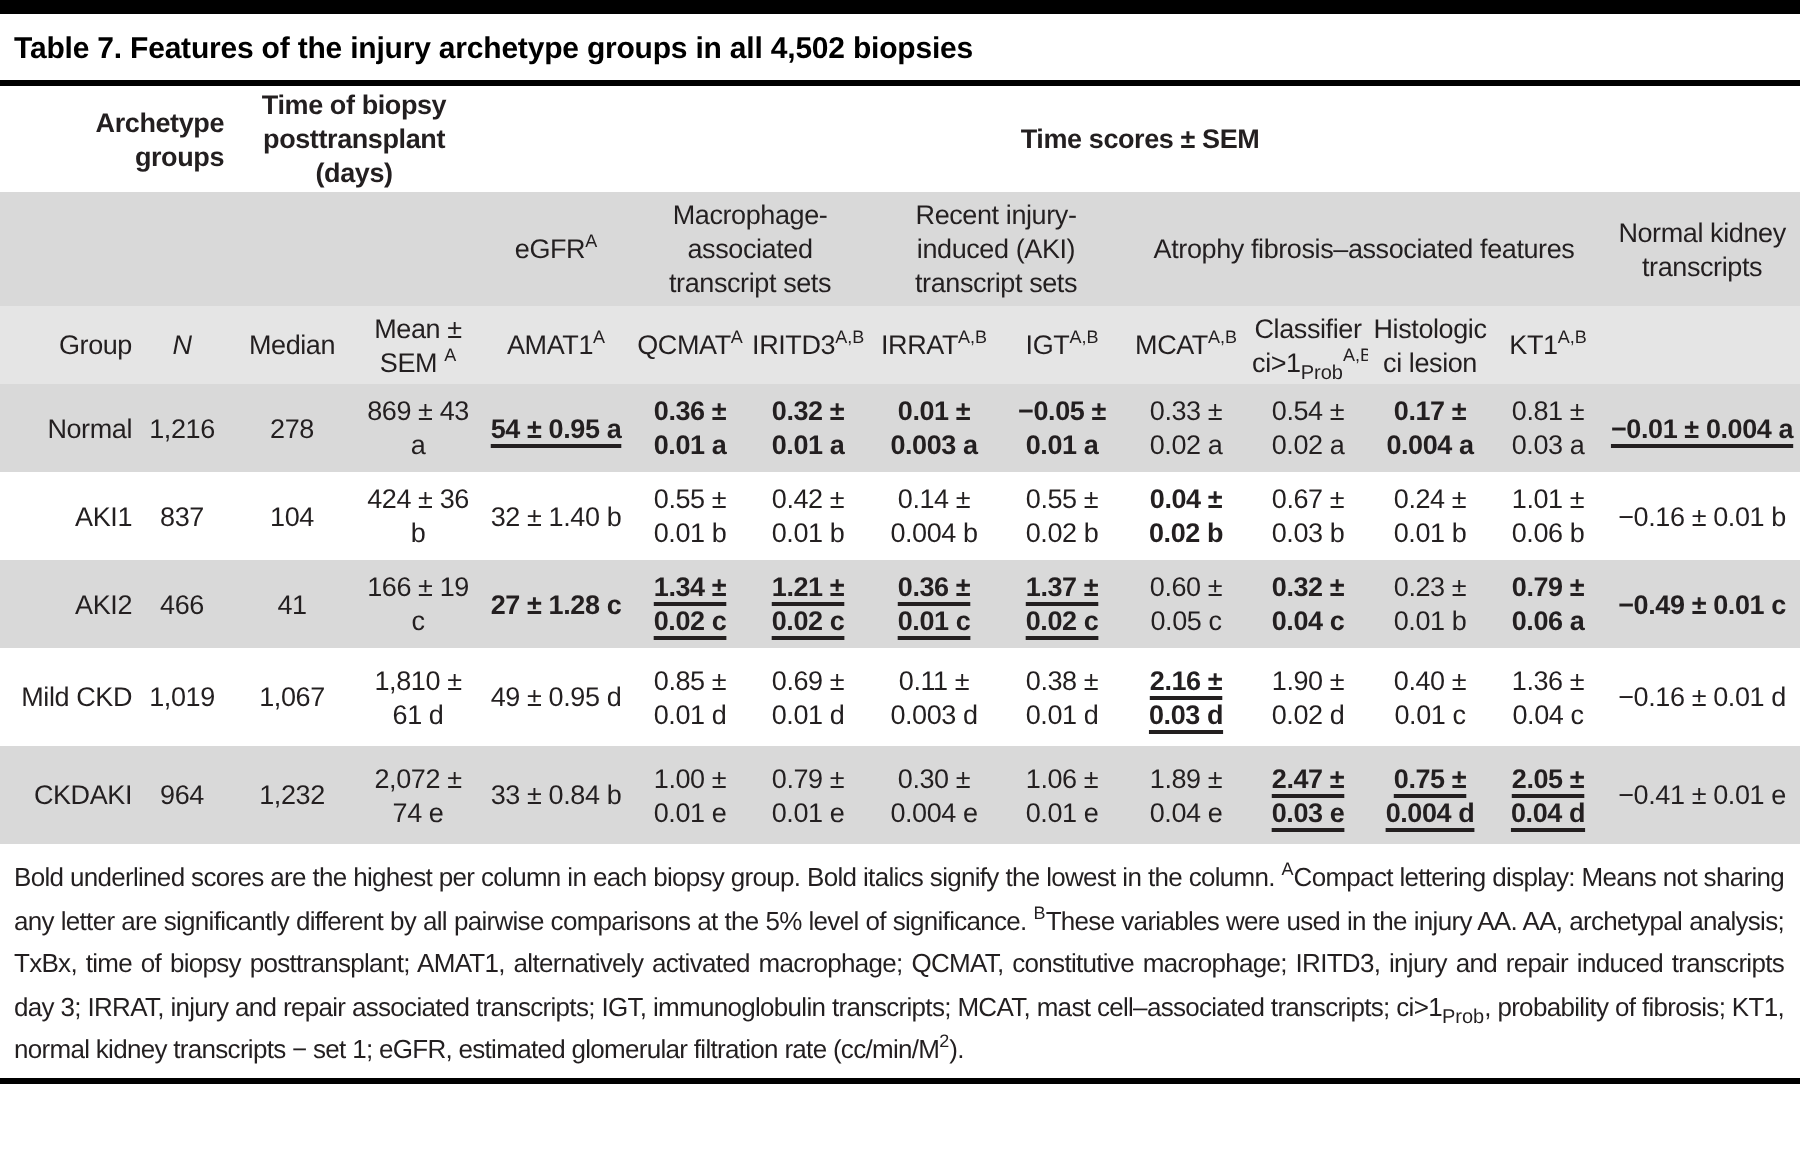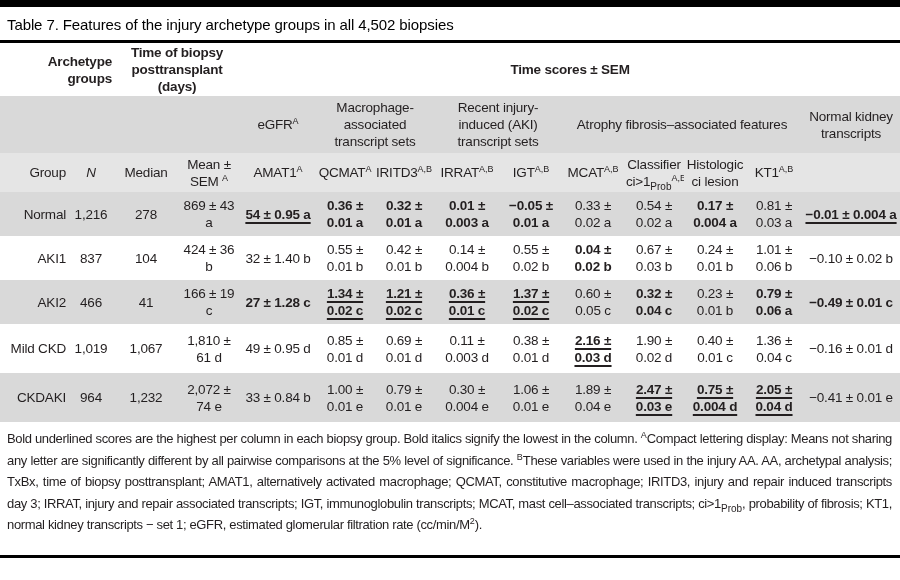--- a/index.html
+++ b/index.html
@@ -6,21 +6,21 @@
   .canvas{
     width:900px;height:580px;overflow:hidden;position:relative;
     background:#ffffff;color:#231f20;
     font-family:"Liberation Sans", sans-serif;
     letter-spacing:-0.2px;
   }
   .top-bar{height:7px;background:#000000;width:100%;}
   .title-block{
     padding:9px 8px 7px 7px;
     border-bottom:3px solid #000000;
-    font-size:15px;font-weight:normal;color:#000000;
+    font-size:15px;font-weight:bold;color:#000000;
     letter-spacing:-0.1px;
   }
   table.main{
     width:900px;border-collapse:collapse;table-layout:fixed;
     font-size:13.5px;line-height:17px;
   }
   th,td{
     padding:1px 2px;text-align:center;vertical-align:middle;
     font-weight:normal;overflow:hidden;
   }
@@ -31,21 +31,21 @@
   tr.col-row{height:39px;background:#e5e5e5;}
   tbody tr{height:44px;}
   tbody tr:nth-child(4),tbody tr:nth-child(5){height:49px;}
   tbody tr:nth-child(odd){background:#d9d9d9;}
   tbody tr:nth-child(even){background:#ffffff;}
   td.hi{font-weight:bold;text-decoration:underline;text-underline-offset:3px;text-decoration-thickness:1.5px;}
   td.lo{font-weight:bold;}
   sup{font-size:9px;line-height:0;letter-spacing:0;}
   sub{font-size:10px;line-height:0;letter-spacing:0;}
   .footnote{
-    padding:6px 8px 18px 7px;
+    padding:6px 8px 2px 7px;
     font-size:13px;line-height:21.5px;letter-spacing:-0.35px;
     text-align:justify;color:#231f20;
   }
   .bottom-bar{border-top:3px solid #000000;width:100%;margin-top:1px;}
   .it{font-style:italic;}
 </style>
 </head>
 <body>
 
 <div class="canvas">
@@ -124,21 +124,21 @@
           <td>424 ± 36 b</td>
           <td>32 ± 1.40 b</td>
           <td>0.55 ± 0.01 b</td>
           <td>0.42 ± 0.01 b</td>
           <td>0.14 ± 0.004 b</td>
           <td>0.55 ± 0.02 b</td>
           <td class="lo">0.04 ± 0.02 b</td>
           <td>0.67 ± 0.03 b</td>
           <td>0.24 ± 0.01 b</td>
           <td>1.01 ± 0.06 b</td>
-          <td>−0.10 ± 0.02 b</td>
+          <td>−0.16 ± 0.01 b</td>
         </tr>
         <tr>
           <td class="left">AKI2</td>
           <td>466</td>
           <td>41</td>
           <td>166 ± 19 c</td>
           <td class="lo">27 ± 1.28 c</td>
           <td class="hi">1.34 ± 0.02 c</td>
           <td class="hi">1.21 ± 0.02 c</td>
           <td class="hi">0.36 ± 0.01 c</td>

